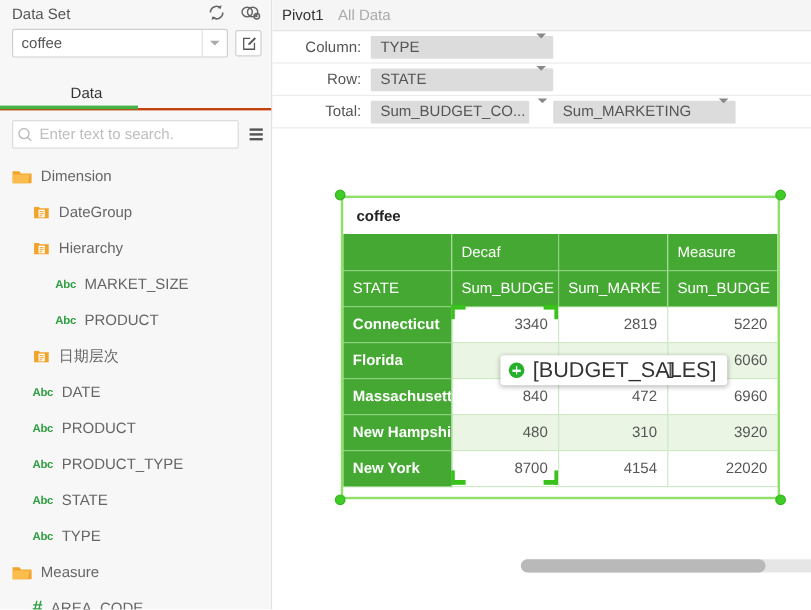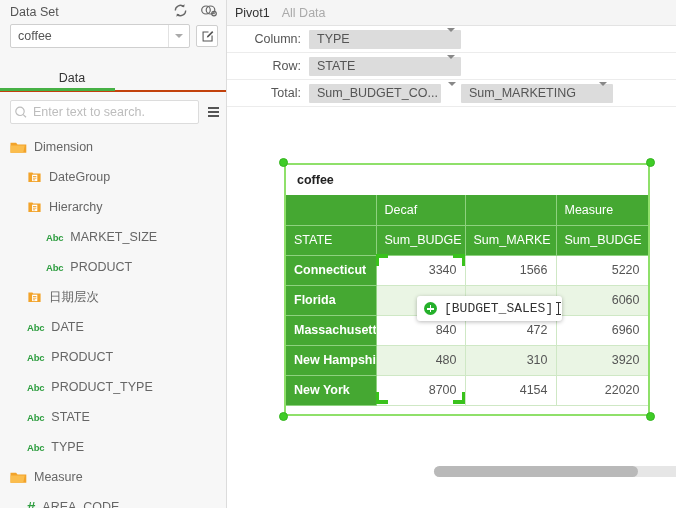--- a/index.html
+++ b/index.html
@@ -178,21 +178,21 @@
   .cm-r2{right:0;bottom:0;width:3px;height:12px;}
 
   
   #drag-ghost{
     position:absolute;left:133px;top:133px;height:25px;
     background:#fff;border-radius:3px;
     box-shadow:0 1px 4px rgba(0,0,0,.28);
     display:flex;align-items:center;padding:0 9px 0 7px;gap:7px;
     z-index:40;
   }
-  #drag-ghost .gtxt{font-size:13px;color:#333;white-space:nowrap;font-family:Liberation Mono, monospace;}
+  #drag-ghost .gtxt{font-size:18px;color:#333;white-space:nowrap;}
   .plus-circle{
     width:13px;height:13px;border-radius:50%;background:#25b02b;position:relative;flex:none;
   }
   .plus-circle::before,.plus-circle::after{
     content:"";position:absolute;background:#fff;
   }
   .plus-circle::before{left:3px;top:6px;width:7px;height:1.6px;}
   .plus-circle::after{left:5.7px;top:3.2px;width:1.6px;height:7px;}
   #text-caret{
     position:absolute;left:274px;top:139px;width:1px;height:13px;background:#333;z-index:41;
@@ -441,21 +441,21 @@
               <tr>
                 <td class="hdr">STATE</td>
                 <td class="hdr">Sum_BUDGE</td>
                 <td class="hdr">Sum_MARKE</td>
                 <td class="hdr">Sum_BUDGE</td>
               </tr>
 
               <tr>
                 <td class="rowhdr">Connecticut</td>
                 <td class="val">3340</td>
-                <td class="val">1566</td>
+                <td class="val">2819</td>
                 <td class="val">5220</td>
               </tr>
               <tr class="alt">
                 <td class="rowhdr">Florida</td>
                 <td class="val"></td>
                 <td class="val"></td>
                 <td class="val">6060</td>
               </tr>
               <tr>
                 <td class="rowhdr">Massachusett</td>

